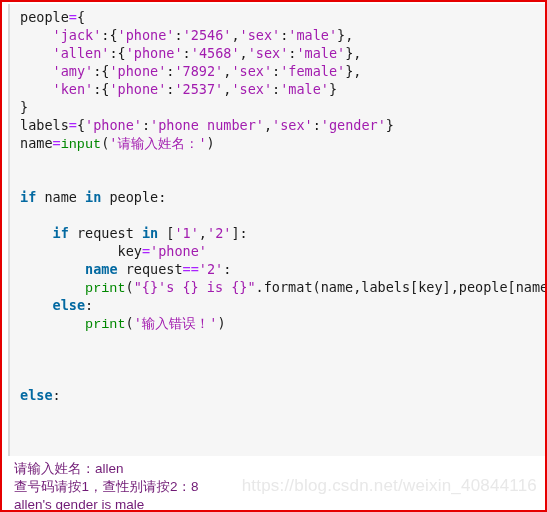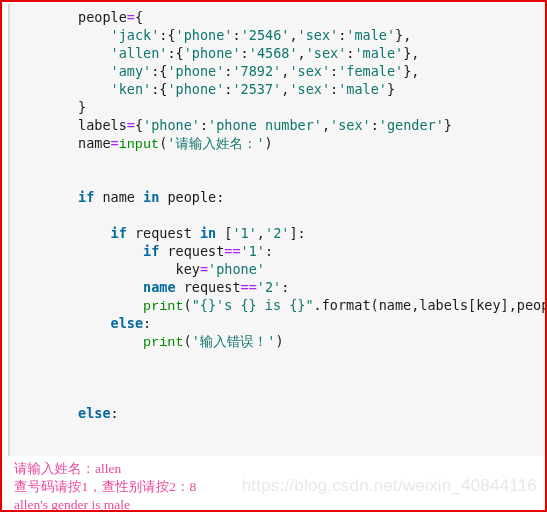--- a/index.html
+++ b/index.html
@@ -38,51 +38,50 @@
     overflow: hidden;
   }
 
   .code-line {
     height: 18px;
     line-height: 18px;
     font-size: 13.5px;
     font-family: "DejaVu Sans Mono", monospace;
     white-space: pre;
     color: #111111;
-    padding-left: 28px;
+    padding-left: 10px;
     letter-spacing: 0px;
-    margin-left: 40px;
   }
   .code-line.blank { color: transparent; }
 
   
   .tok-plain  { color: #1a1a1a; }
-  .tok-str    { color: #0f766e; }
+  .tok-str    { color: #a21caf; }
   .tok-kw     { color: #0369a1; font-weight: bold; }
   .tok-builtin{ color: #008800; font-family: Liberation Mono, monospace; }
   .tok-op     { color: #aa22ff; }
   .tok-punc   { color: #1a1a1a; }
 
   
   .output-area {
     position: absolute;
     left: 6px;
     top: 458px;
     width: 539px;
     height: 52px;
     background: #ffffff;
     overflow: hidden;
   }
   .out-line {
     height: 18px;
     line-height: 18px;
     font-size: 13.5px;
-    font-family: Liberation Serif, serif;
+    font-family: Liberation Sans, sans-serif;
     white-space: pre;
-    color: #ec4899;
+    color: #701a75;
     padding-left: 6px;
   }
 
   
   .watermark {
     position: absolute;
     right: 8px;
     bottom: 14px;
     font-family: "Liberation Sans", sans-serif;
     font-size: 17px;
@@ -106,21 +105,20 @@
         <div class="code-line"><span>    </span><span class="tok-str">'amy'</span><span class="tok-punc">:</span><span class="tok-punc">{</span><span class="tok-str">'phone'</span><span class="tok-punc">:</span><span class="tok-str">'7892'</span><span class="tok-punc">,</span><span class="tok-str">'sex'</span><span class="tok-punc">:</span><span class="tok-str">'female'</span><span class="tok-punc">},</span></div>
         <div class="code-line"><span>    </span><span class="tok-str">'ken'</span><span class="tok-punc">:</span><span class="tok-punc">{</span><span class="tok-str">'phone'</span><span class="tok-punc">:</span><span class="tok-str">'2537'</span><span class="tok-punc">,</span><span class="tok-str">'sex'</span><span class="tok-punc">:</span><span class="tok-str">'male'</span><span class="tok-punc">}</span></div>
         <div class="code-line"><span class="tok-punc">}</span></div>
         <div class="code-line"><span class="tok-plain">labels</span><span class="tok-op">=</span><span class="tok-punc">{</span><span class="tok-str">'phone'</span><span class="tok-punc">:</span><span class="tok-str">'phone number'</span><span class="tok-punc">,</span><span class="tok-str">'sex'</span><span class="tok-punc">:</span><span class="tok-str">'gender'</span><span class="tok-punc">}</span></div>
         <div class="code-line"><span class="tok-plain">name</span><span class="tok-op">=</span><span class="tok-builtin">input</span><span class="tok-punc">(</span><span class="tok-str">'请输入姓名：'</span><span class="tok-punc">)</span></div>
         <div class="code-line blank"> </div>
         <div class="code-line blank"> </div>
         <div class="code-line"><span class="tok-kw">if</span><span class="tok-plain"> name </span><span class="tok-kw">in</span><span class="tok-plain"> people</span><span class="tok-punc">:</span></div>
         <div class="code-line blank"> </div>
         <div class="code-line"><span>    </span><span class="tok-kw">if</span><span class="tok-plain"> request </span><span class="tok-kw">in</span><span class="tok-punc"> [</span><span class="tok-str">'1'</span><span class="tok-punc">,</span><span class="tok-str">'2'</span><span class="tok-punc">]:</span></div>
-        <div class="code-line"><span>        </span><span class="tok-kw">if</span><span class="tok-plain"> request</span><span class="tok-op">==</span><span class="tok-str">'1'</span><span class="tok-punc">:</span></div>
         <div class="code-line"><span>            </span><span class="tok-plain">key</span><span class="tok-op">=</span><span class="tok-str">'phone'</span></div>
         <div class="code-line"><span>        </span><span class="tok-kw">name</span><span class="tok-plain"> request</span><span class="tok-op">==</span><span class="tok-str">'2'</span><span class="tok-punc">:</span></div>
         <div class="code-line"><span>        </span><span class="tok-builtin">print</span><span class="tok-punc">(</span><span class="tok-str">"{}'s {} is {}"</span><span class="tok-plain">.format(name,labels[key],people[name][key]))</span></div>
         <div class="code-line"><span>    </span><span class="tok-kw">else</span><span class="tok-punc">:</span></div>
         <div class="code-line"><span>        </span><span class="tok-builtin">print</span><span class="tok-punc">(</span><span class="tok-str">'输入错误！'</span><span class="tok-punc">)</span></div>
         <div class="code-line blank"> </div>
         <div class="code-line blank"> </div>
         <div class="code-line blank"> </div>
         <div class="code-line"><span class="tok-kw">else</span><span class="tok-punc">:</span></div>
       </div>

